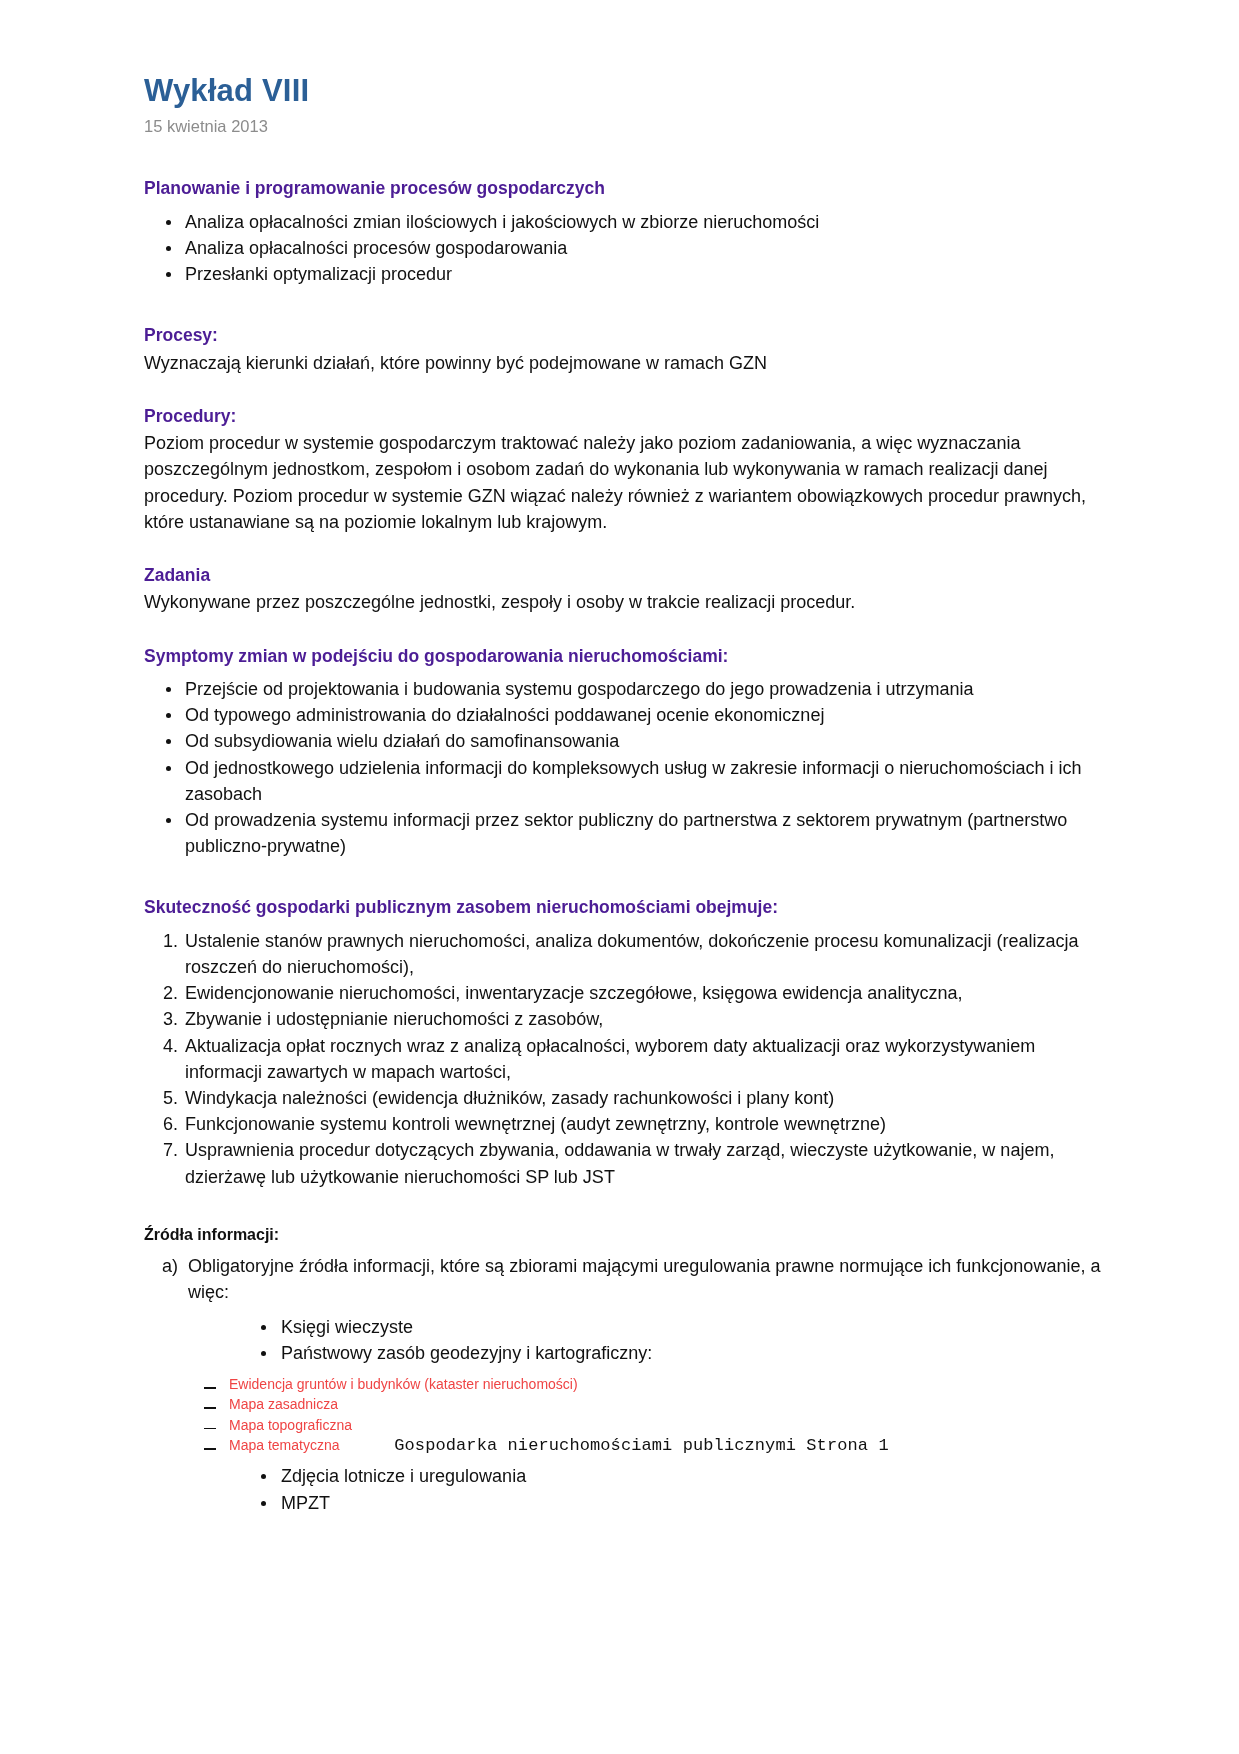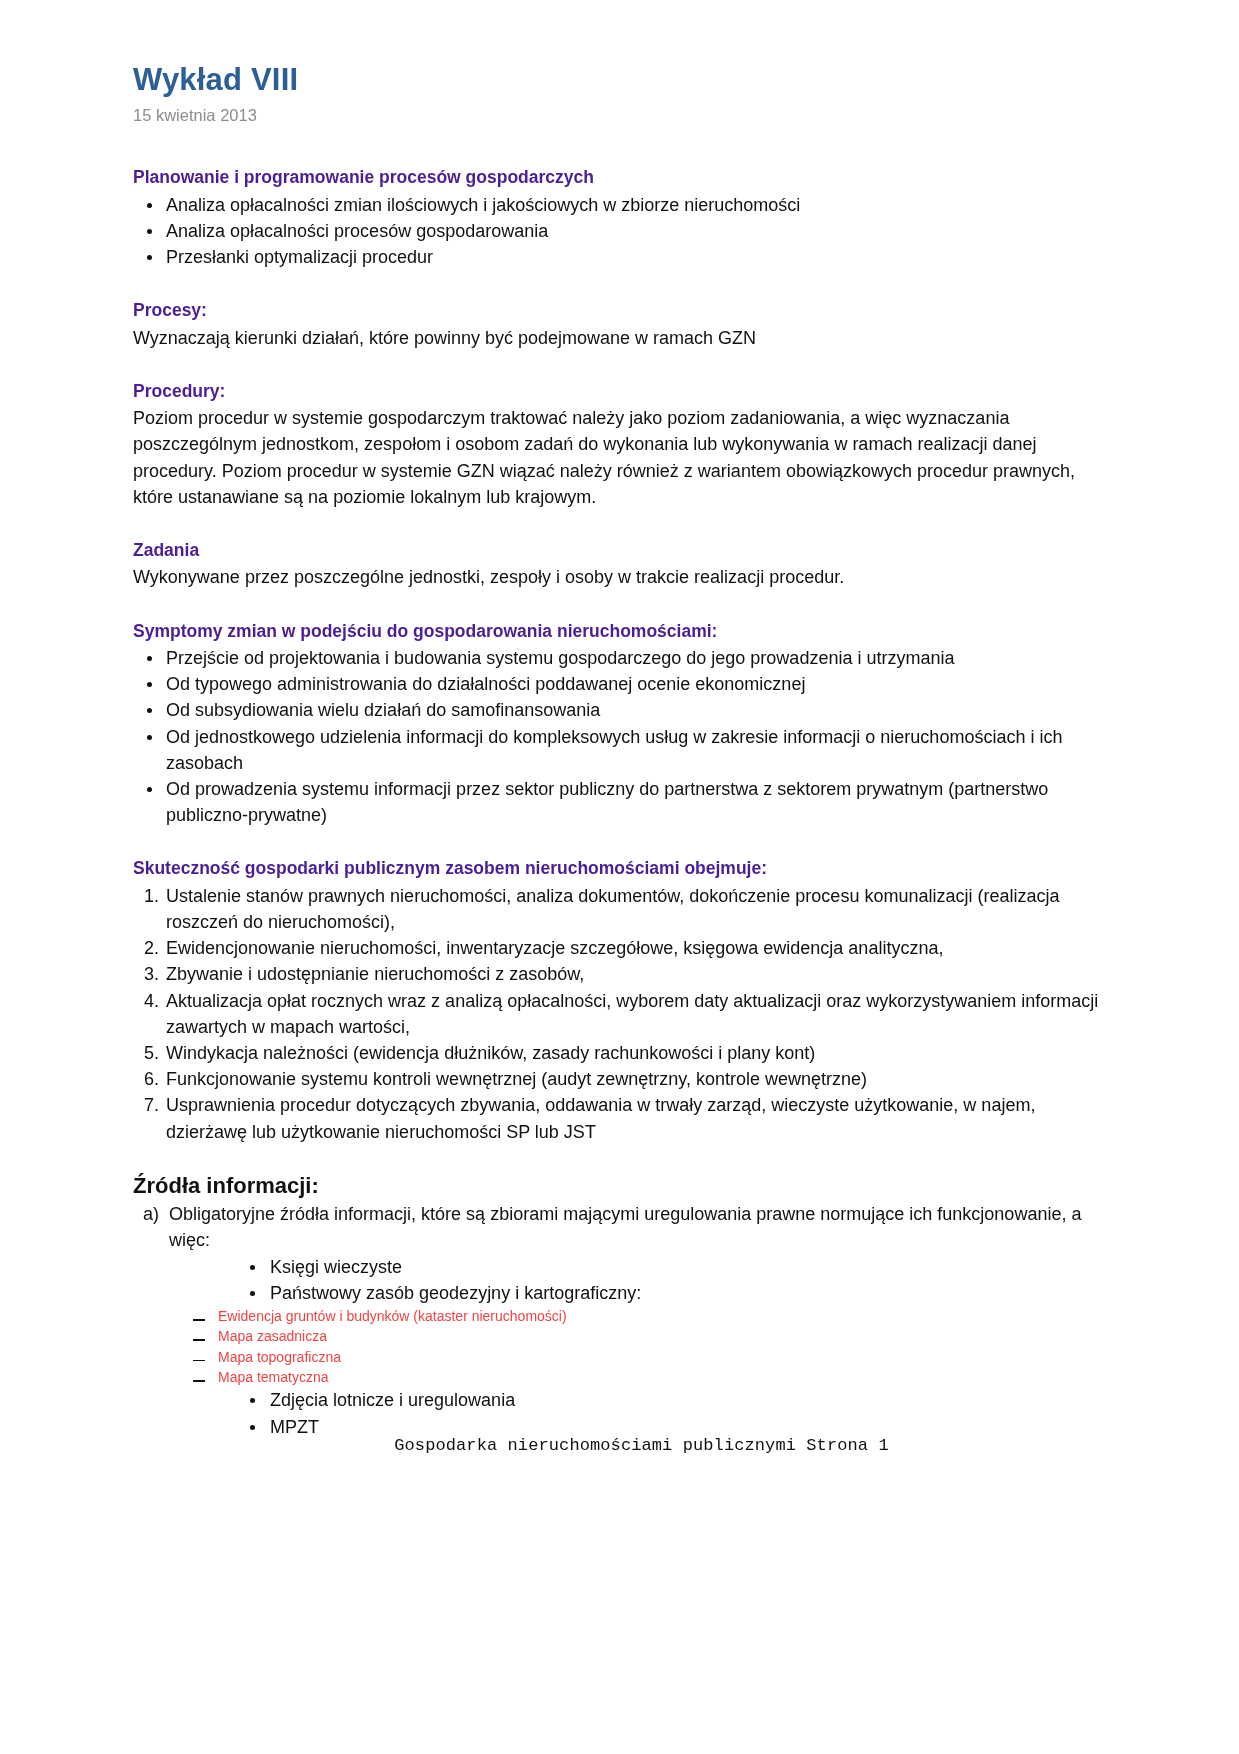--- a/index.html
+++ b/index.html
@@ -13,21 +13,21 @@
     font-family: "Liberation Sans", sans-serif;
     color: #1a1a1a;
     position: relative;
     overflow: hidden;
   }
   .page {
     position: relative;
     width: 1239px;
     height: 1493px;
     box-sizing: border-box;
-    padding: 1px;
+    padding: 12px;
   }
 
   
   .doc-header {
     padding: 62px 0 0 132px;
   }
   .doc-title {
     font-size: 31px;
     font-weight: bold;
     color: #2b5f96;
@@ -52,36 +52,36 @@
   .heading-blue {
     color: #4c1d95;
     font-weight: bold;
     font-size: 17.5px;
     line-height: 1.34;
     margin: 0 0 2px 0;
   }
   .heading-black {
     color: #111111;
     font-weight: bold;
-    font-size: 22px;
+    font-size: 16px;
     line-height: 1.34;
     margin: 0 0 1px 0;
   }
   .para {
     font-size: 18px;
     line-height: 1.455;
     margin: 0;
     color: #111111;
   }
   .spacer-lg { height: 29px; }
   .spacer-md { height: 26px; }
 
   
   ul.bullets, ol.numbers, ul.sub-bullets, ul.dashes, ol.alpha {
-    margin: 0;
+    margin: 8px;
     padding: 0;
     list-style: none;
   }
   ul.bullets > li {
     position: relative;
     font-size: 18px;
     line-height: 1.455;
     padding-left: 33px;
     margin: 0;
     color: #111111;

